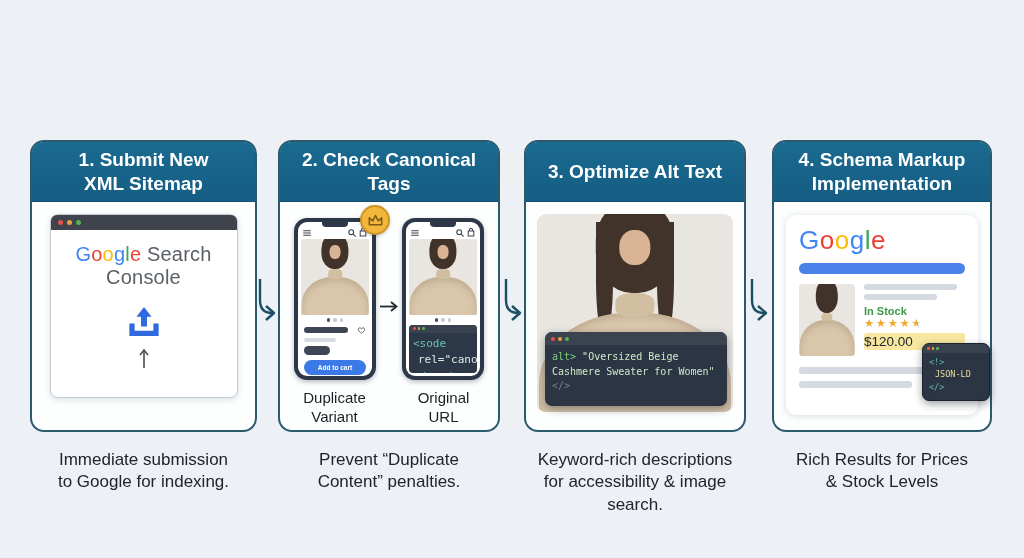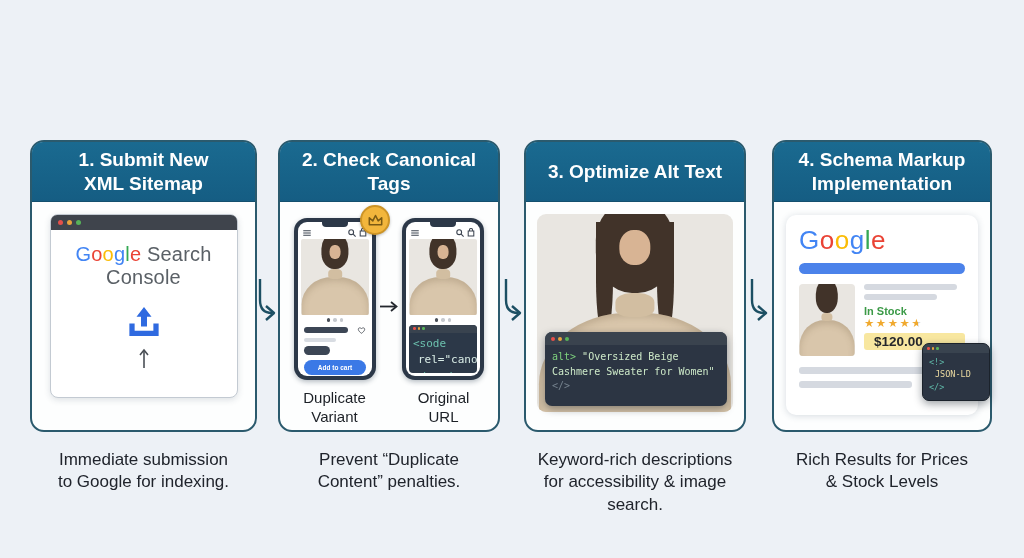--- a/index.html
+++ b/index.html
@@ -166,21 +166,21 @@
   .serp-bar { height:6px; border-radius:3px; background:#d5d9e0; }
   .serp-bar.b1 { width:92%; } .serp-bar.b2 { width:72%; margin-top:4px; }
   .in-stock { margin-top:5px; font-size:11px; font-weight:bold; color:#3c9a47; }
   .stars { font-size:11.5px; letter-spacing:1.5px; color:#f0a92e; line-height:1.2; }
   .star-half {
     background:linear-gradient(90deg, #f0a92e 55%, #cfd3d9 55%);
     -webkit-background-clip:text; background-clip:text; color:transparent;
   }
   .price-tag {
     margin-top:2px; background:#f8e7a0; border-radius:3px; height:17px;
-    font-size:13.5px; font-weight:bold; color:#24262b; line-height:17px; padding-left:10px;
+    font-size:13.5px; font-weight:normal; color:#24262b; line-height:17px; padding-left:0;
   }
   .serp-bar.full1 { width:90%; height:7px; margin-top:11px; }
   .serp-bar.full2 { width:68%; height:7px; margin-top:7px; }
   .jsonld-window { right:-12px; top:128px; width:68px; height:58px; border:1px solid #1b222b; }
   .jsonld-titlebar { height:9px; background:#39434f; display:flex; align-items:center; gap:2px; padding-left:4px; }
   .jsonld-lines { padding:3px 6px; font-family:"DejaVu Sans Mono", monospace; font-size:8.5px; line-height:1.45; }
   .jl-tag { color:#5fb8a8; }
   .jl-name { color:#ead9a0; padding-left:6px; }
 </style>
 </head>

